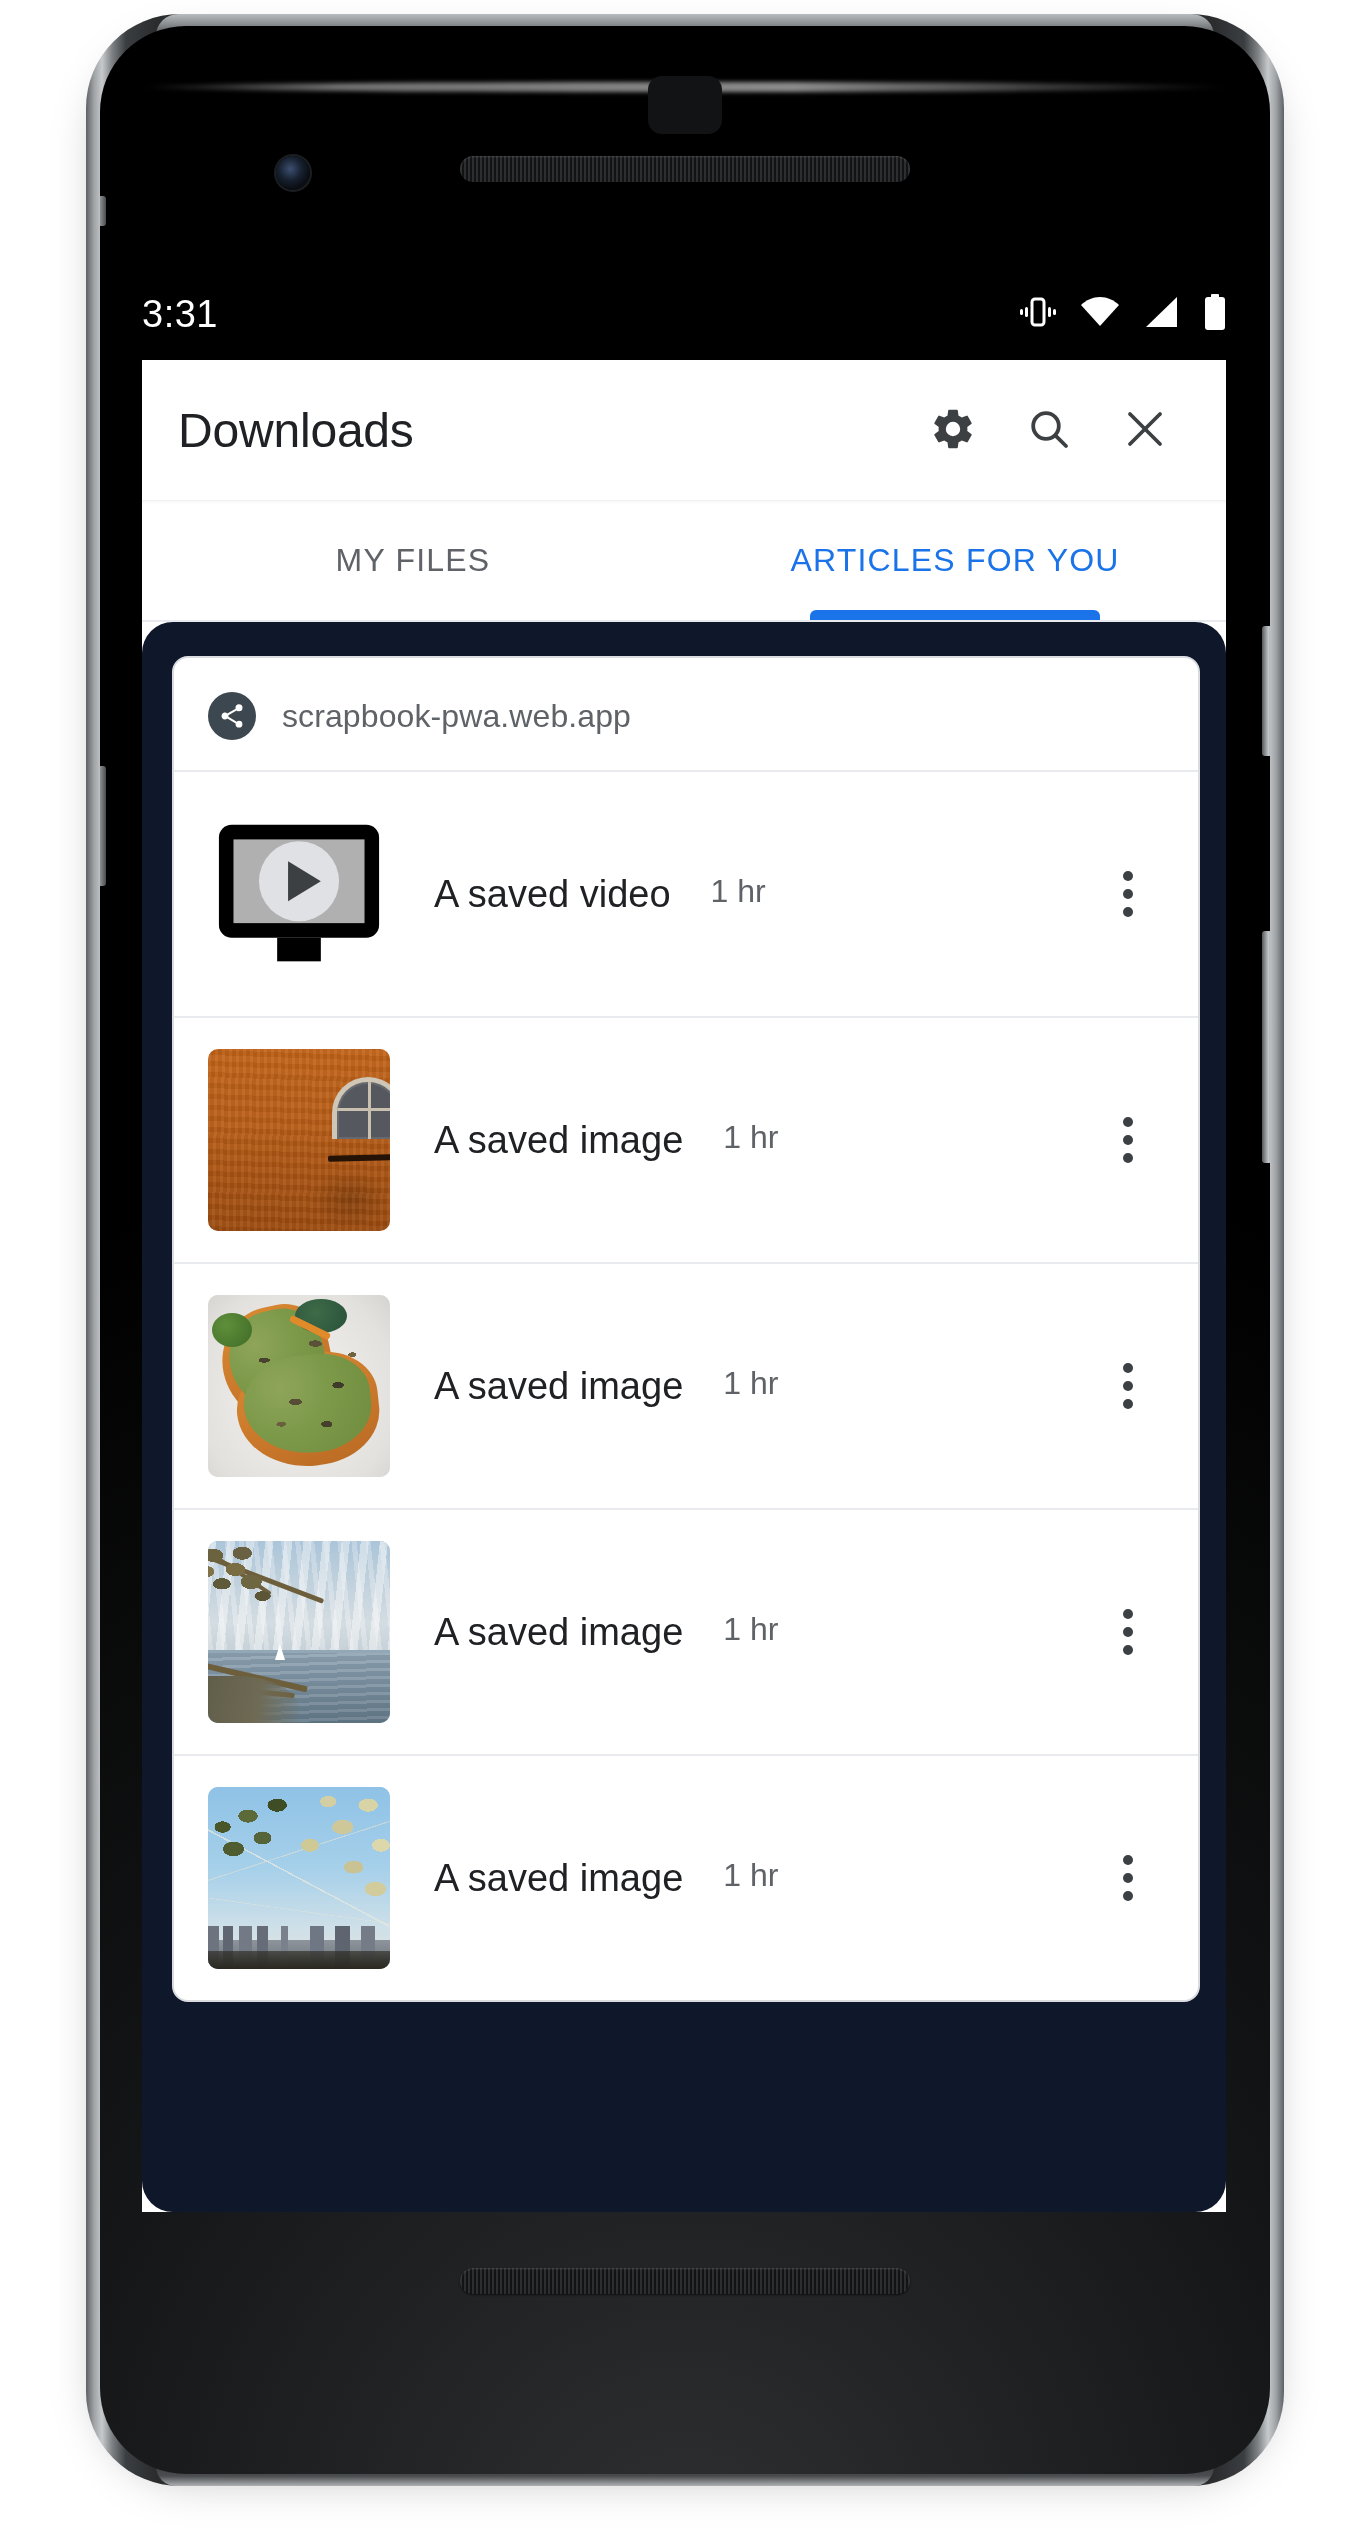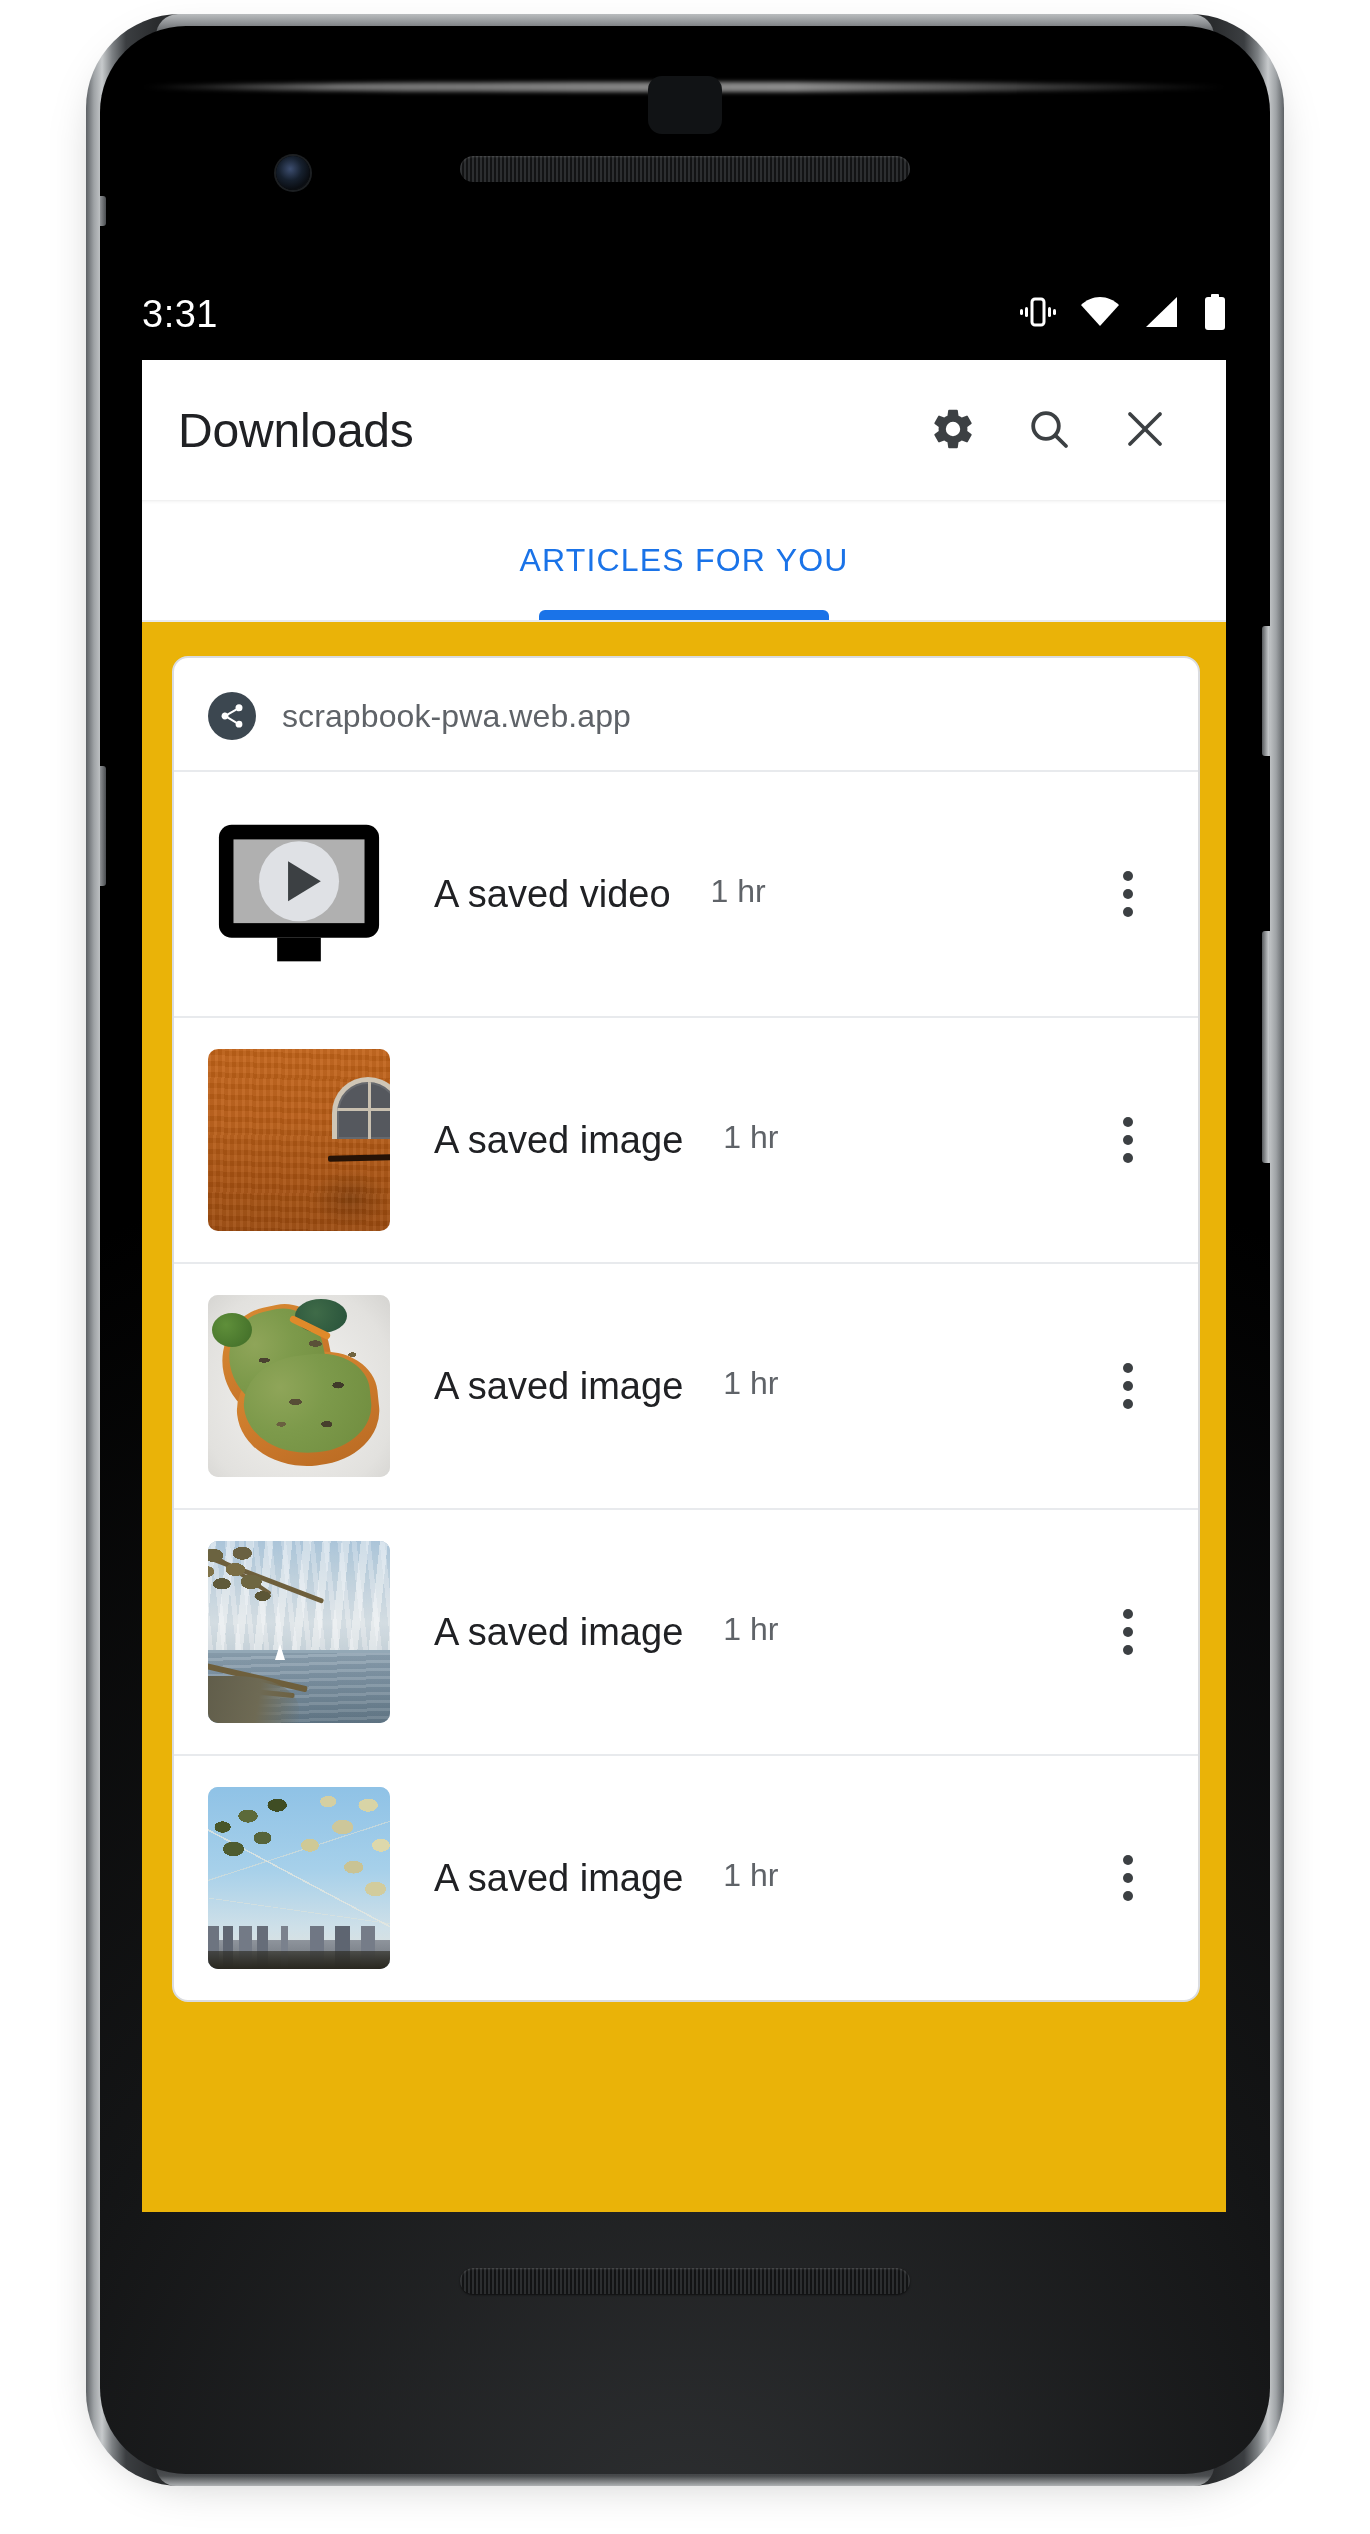--- a/index.html
+++ b/index.html
@@ -235,24 +235,25 @@
     position: absolute;
     bottom: 0;
     left: 50%; transform: translateX(-50%);
     width: 290px; height: 10px;
     border-radius: 6px 6px 0 0;
     background: #1a73e8;
   }
 
   
   .content {
-    background: #eab308;
+    background: #0f172a;
     height: calc(100% - 262px);
     padding: 34px 26px 0 30px;
     overflow: hidden;
+    border-radius: 31px;
   }
 
   .card {
     border: 2px solid #dadce0;
     border-radius: 16px;
     background: #ffffff;
     overflow: hidden;
   }
 
   .card-header {
@@ -615,20 +616,21 @@
             <svg width="48" height="48" viewBox="0 0 24 24" fill="none" stroke="#3c4043" stroke-width="1.9">
               <line x1="4.5" y1="4.5" x2="19.5" y2="19.5" stroke-linecap="round"></line>
               <line x1="19.5" y1="4.5" x2="4.5" y2="19.5" stroke-linecap="round"></line>
             </svg>
           </span>
         </button>
       </div>
     </div>
 
     <div class="tabs">
+      <div class="tab inactive">MY FILES</div>
       <div class="tab active">ARTICLES FOR YOU</div>
     </div>
 
     <div class="content">
       <div class="card">
 
         <div class="card-header">
           <div class="share-badge">
             <svg width="28" height="28" viewBox="0 0 24 24" fill="#ffffff">
               <path d="M18 16.08c-.76 0-1.44.3-1.96.77L8.91 12.7c.05-.23.09-.46.09-.7s-.04-.47-.09-.7l7.05-4.11c.54.5 1.25.81 2.04.81a3 3 0 1 0-3-3c0 .24.04.47.09.7L8.04 9.81A3 3 0 1 0 6 15c.79 0 1.5-.31 2.04-.81l7.12 4.16c-.05.21-.08.43-.08.65a2.92 2.92 0 1 0 2.92-2.92z"></path>

